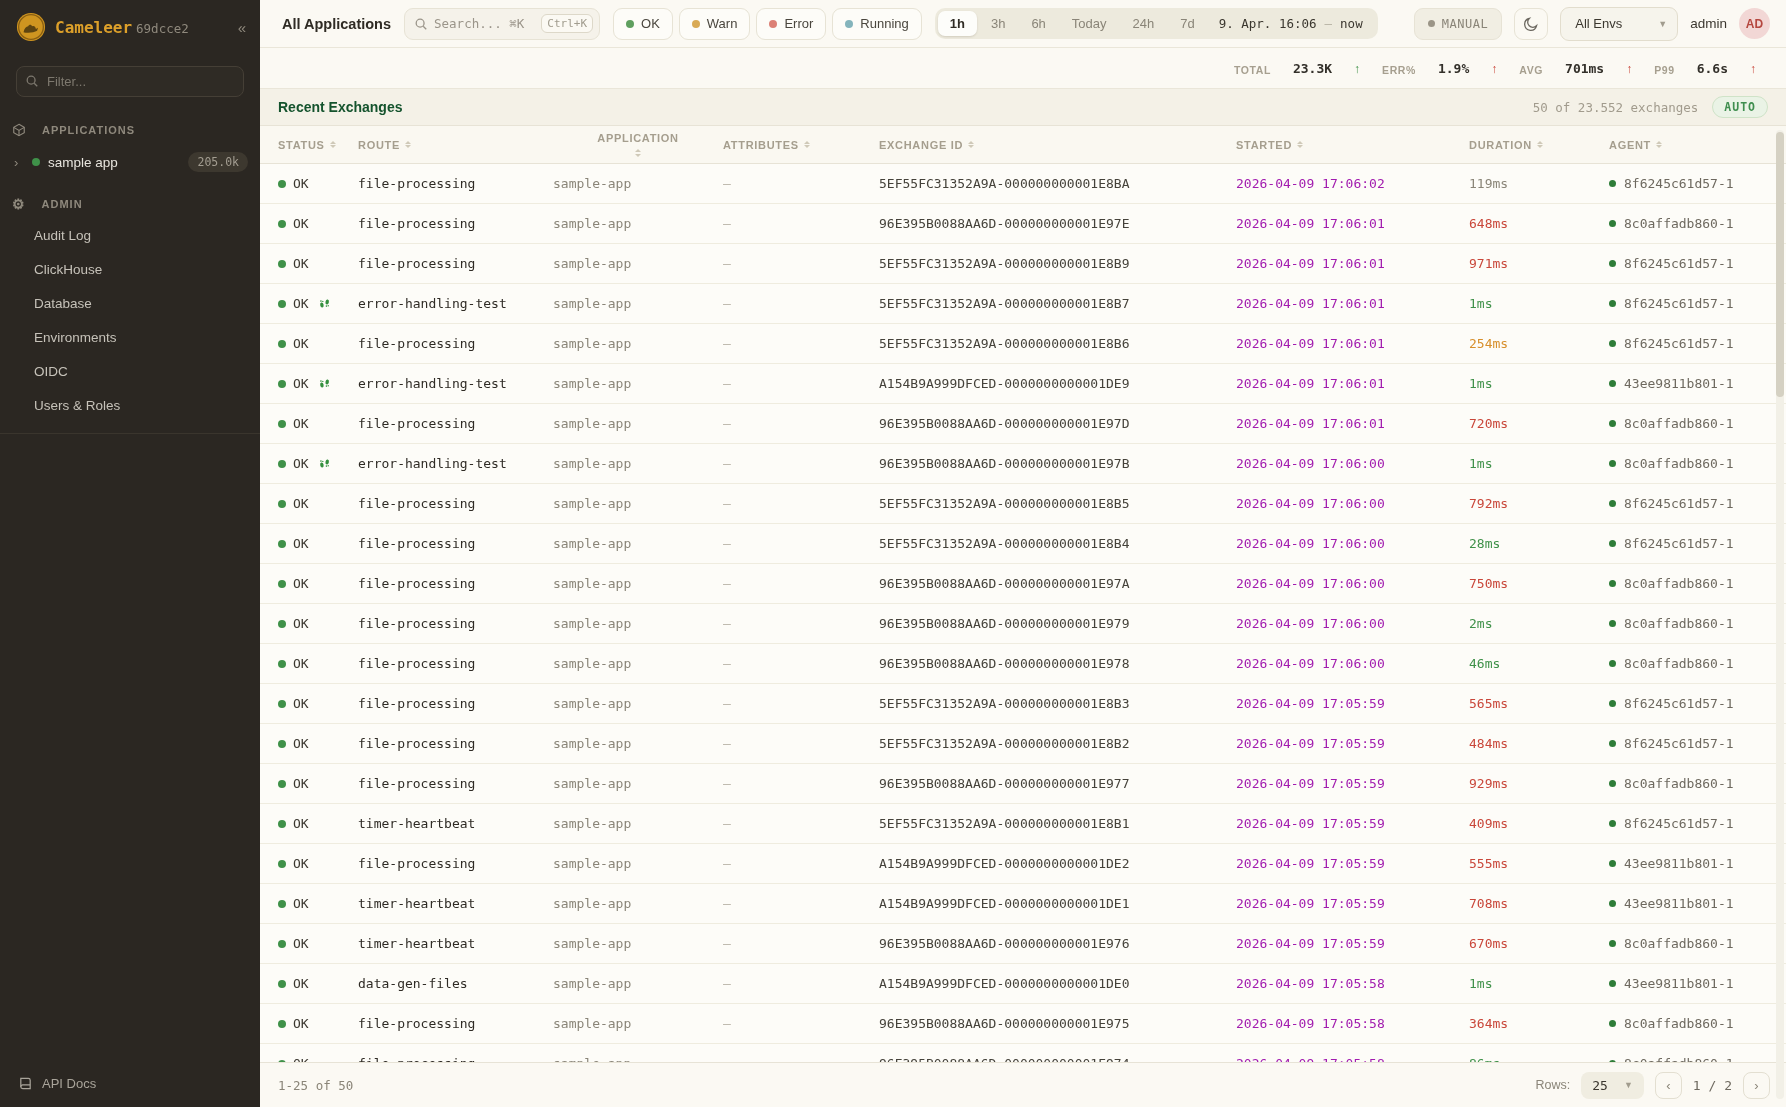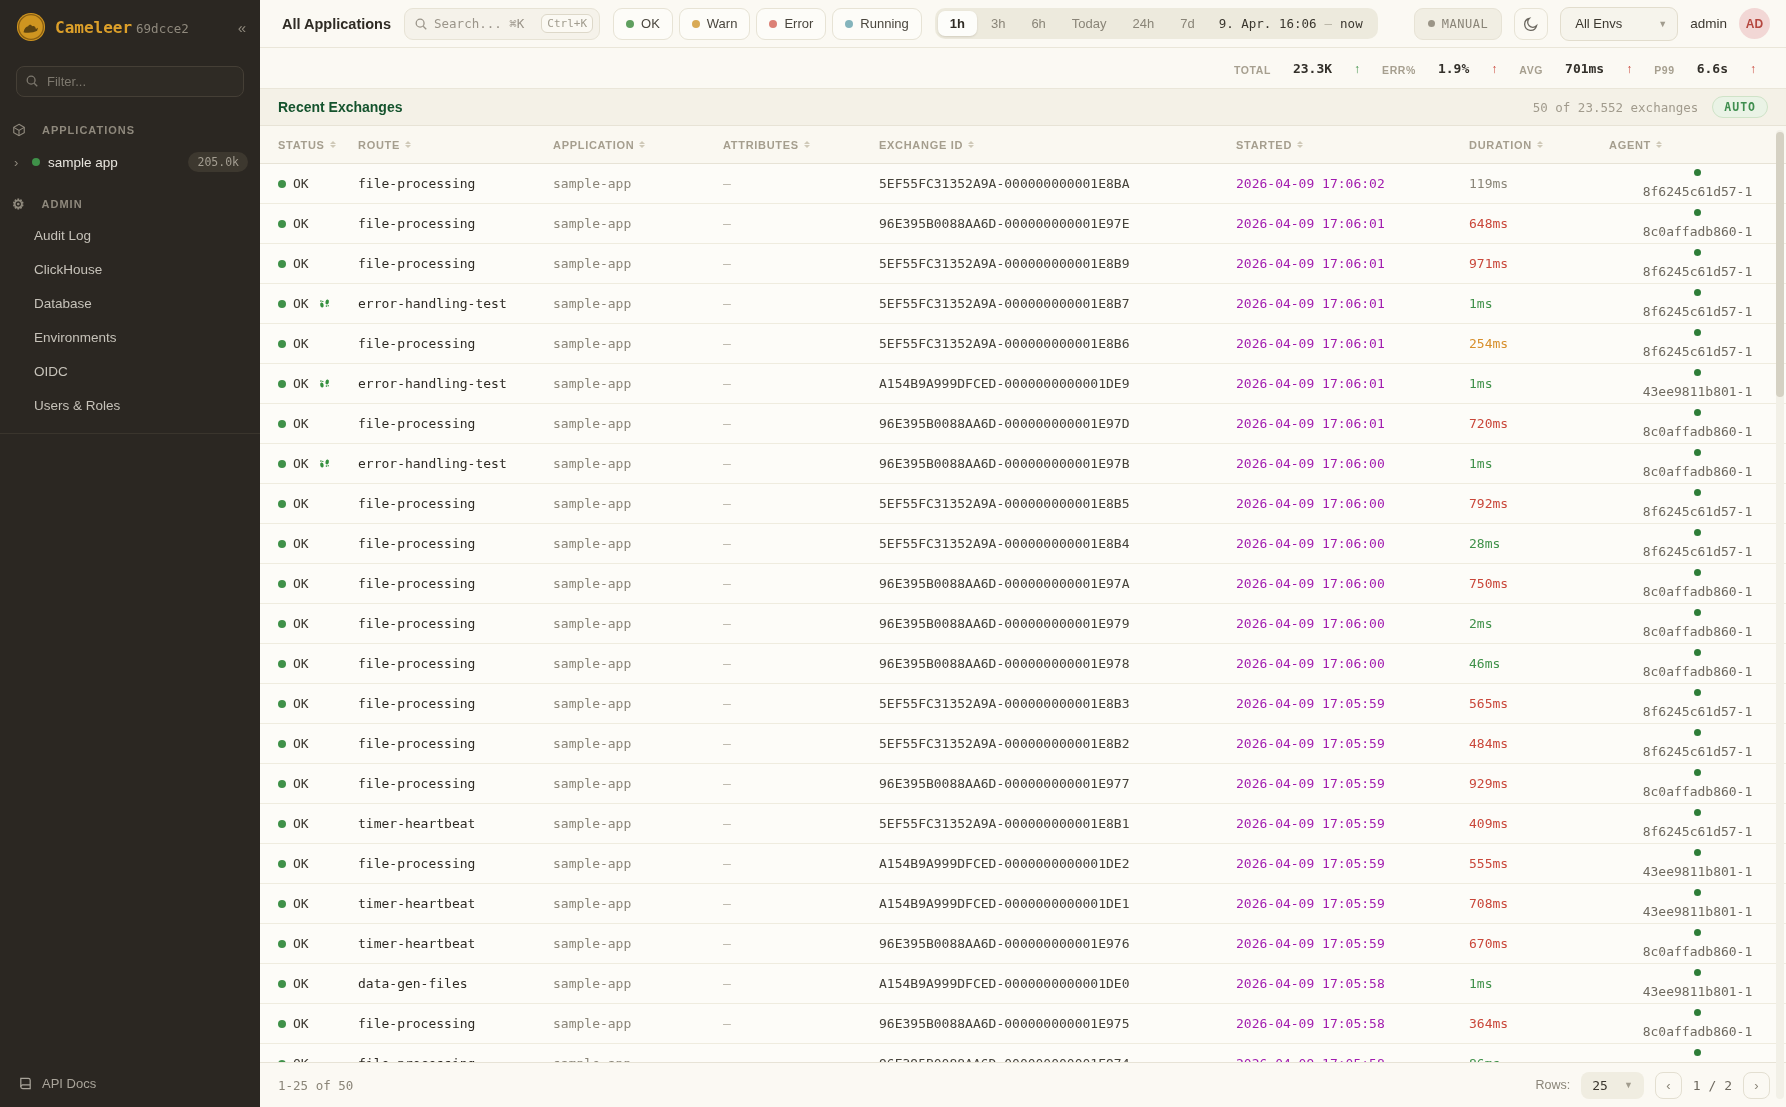--- a/index.html
+++ b/index.html
@@ -75,33 +75,33 @@
   .count-text { font-family:"DejaVu Sans Mono",monospace; font-size:12.5px; color:#a19b8d; }
   .auto-badge { font-family:"DejaVu Sans Mono",monospace; font-size:11.5px; font-weight:bold; letter-spacing:1px; color:#3f8e4f; background:#eaf3e6; border:1px solid #cfe3c8; border-radius:999px; padding:3px 11px; cursor:pointer; }
 
   .thead { height:38px; display:flex; align-items:center; padding-left:18px; background:#faf8f1; border-bottom:1px solid #e7e3d6; }
   .hcell { display:flex; align-items:center; gap:5px; font-size:11px; font-weight:bold; letter-spacing:.7px; color:#a59e8e; cursor:pointer; }
   .sort { display:flex; flex-direction:column; gap:1.5px; }
   .sort i { display:block; width:0; height:0; border-left:3px solid transparent; border-right:3px solid transparent; }
   .sort .su { border-bottom:3.5px solid #cfc9b8; }
   .sort .sd { border-top:3.5px solid #cfc9b8; }
 
-  .c0{width:80px;} .c1{width:195px;} .c2{width:170px;} .c3{width:156px;} .c4{width:357px;} .c5{width:233px;} .c6{width:140px;} .c7{flex:1;}
+  .c0{width:80px;} .c1{width:195px;} .c2{width:170px;flex-direction:column;} .c3{width:156px;} .c4{width:357px;} .c5{width:233px;} .c6{width:140px;} .c7{flex:1;}
 
   .tbody { flex:1; overflow:hidden; }
   .trow { display:flex; align-items:center; height:40px; padding-left:18px; border-bottom:1px solid #efecdf; background:#fdfcf8; cursor:pointer; }
   .cell { font-family:"DejaVu Sans Mono",monospace; font-size:13px; }
   .status-cell { display:flex; align-items:center; gap:7px; color:#3b372f; }
   .route-cell { color:#2f2b25; }
   .app-cell { color:#8a8578; }
   .attr-cell { color:#b7b2a6; }
   .exch-cell { color:#45423a; }
   .start-cell { color:#a21caf; }
   .dur-gray { color:#8a8578; } .dur-red { color:#c9473a; } .dur-green { color:#3f9149; } .dur-amber { color:#d78f2c; }
-  .agent-cell { display:flex; align-items:center; gap:8px; color:#6e695f;flex-direction:column; }
+  .agent-cell { display:flex; align-items:center; gap:8px; color:#6e695f; }
   .agent-dot { width:7px; height:7px; border-radius:50%; background:#2e7d38; flex-shrink:0; }
   .steps-icon { margin-left:2px; flex-shrink:0; }
 
   .pagbar { height:45px; display:flex; align-items:center; padding:0 16px 0 18px; border-top:1px solid #e7e3d6; background:#fbf9f3; }
   .range-text { font-family:"DejaVu Sans Mono",monospace; font-size:12.5px; color:#8a8578; }
   .pg-right { margin-left:auto; display:flex; align-items:center; gap:11px; }
   .rows-label { font-size:12.5px; color:#8a8578; }
   .row-select { display:flex; align-items:center; gap:16px; background:#f0ede1; border-radius:8px; padding:6px 11px; cursor:pointer; }
   .row-select .val { font-family:"DejaVu Sans Mono",monospace; font-size:13px; color:#3b372f; }
   .row-select .caret { color:#a19c8e; font-size:9px; }

